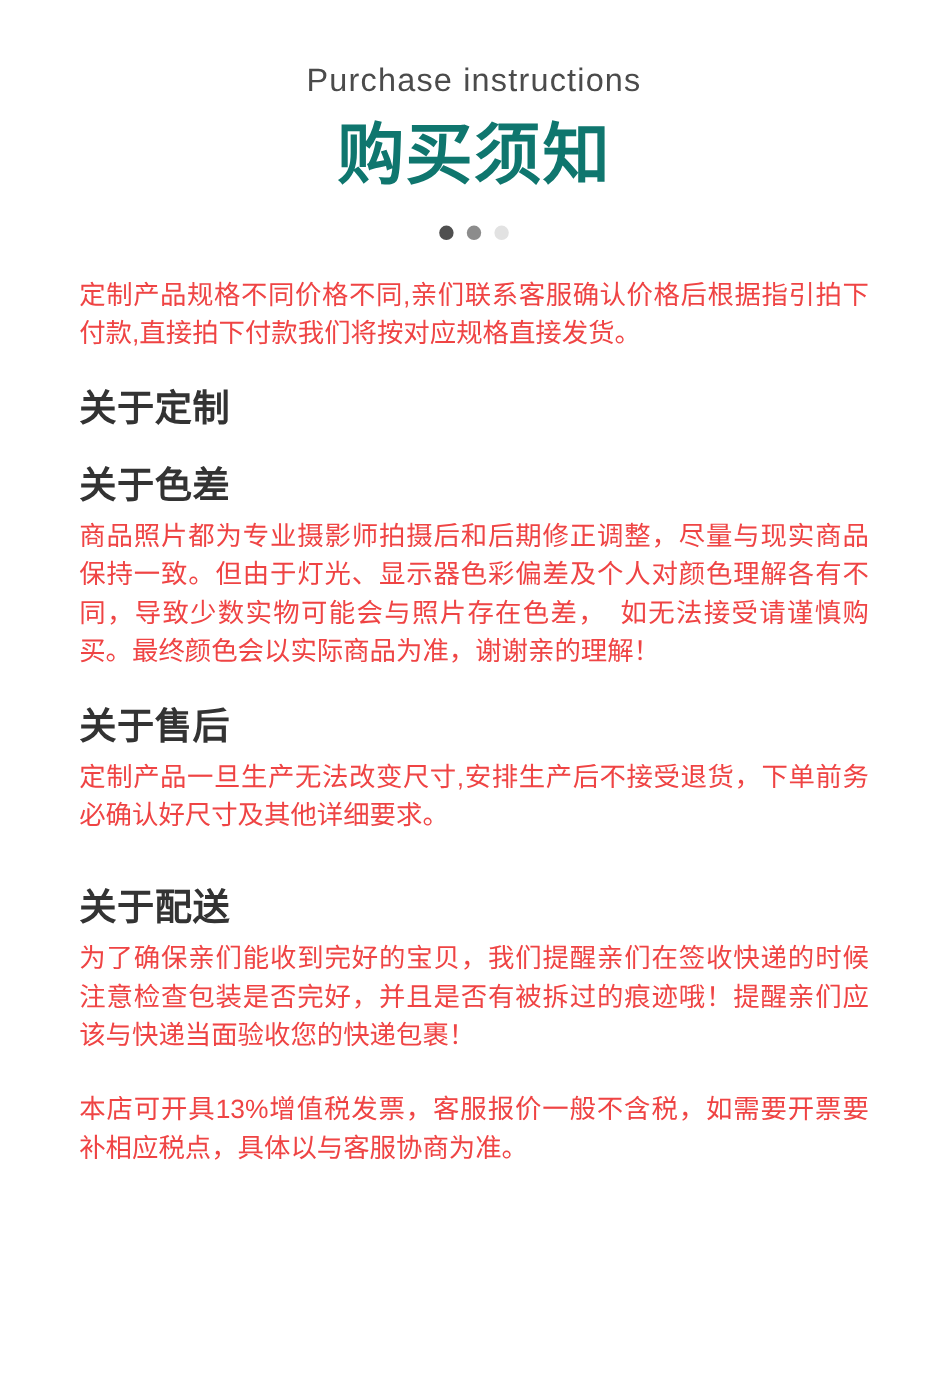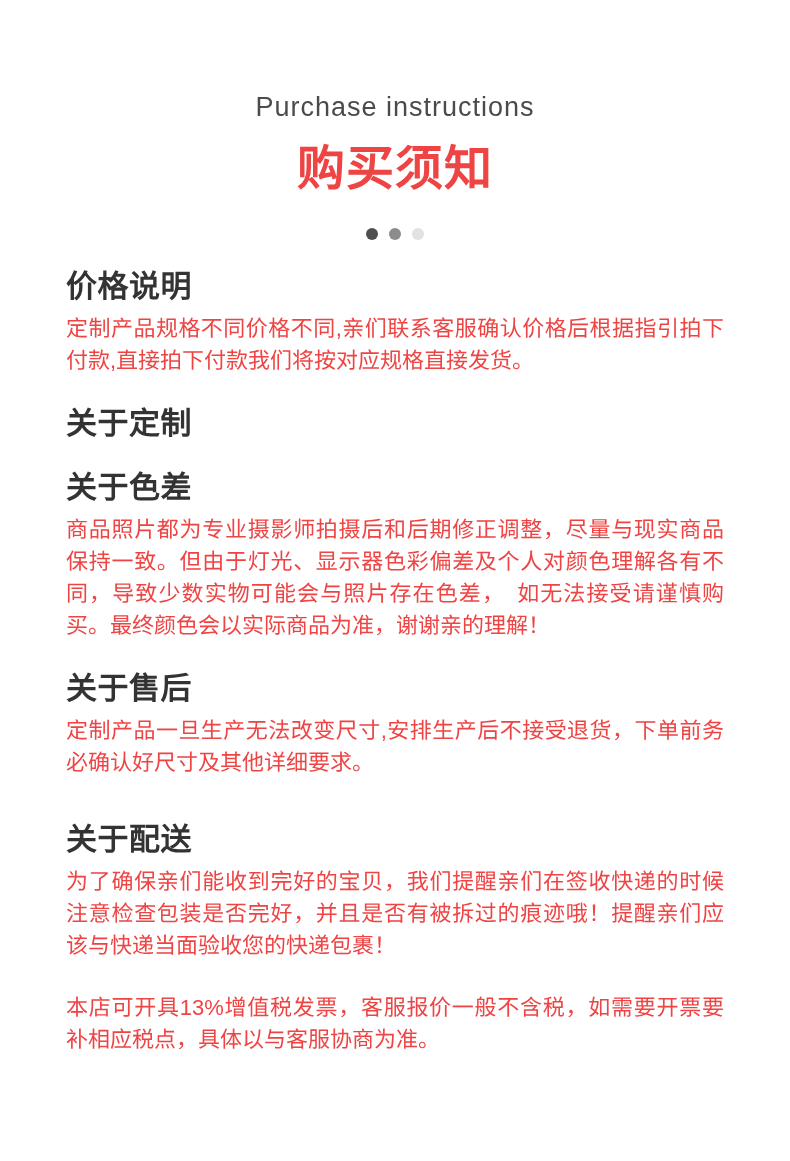--- a/index.html
+++ b/index.html
@@ -11,38 +11,38 @@
   body {
     width: 790px;
     height: 1161px;
     overflow: hidden;
     font-family: "Liberation Sans", "DejaVu Sans", sans-serif;
     color: #404040;
     -webkit-font-smoothing: antialiased;
   }
   .page {
     width: 658px;
-    margin: 16px auto;
-    padding-top: 76px;
+    margin: 0 auto;
+    padding-top: 52px;
   }
   .header {
     text-align: center;
   }
   .subtitle {
     font-size: 27px;
     font-weight: 400;
     color: #4b4b4b;
     letter-spacing: 1px;
     line-height: 30px;
   }
   .title {
     margin-top: 14px;
-    font-size: 48px;
+    font-size: 56px;
     font-weight: 800;
-    color: #ef4444;
+    color: #0f766e;
     letter-spacing: 1px;
     line-height: 66px;
   }
   .dots {
     margin-top: 26px;
     display: flex;
     justify-content: center;
     align-items: center;
     gap: 11px;
     height: 12px;
@@ -91,21 +91,20 @@
     <div class="dots">
       <span class="dot" style="background: rgb(79, 79, 79);"></span>
       <span class="dot" style="background: rgb(140, 140, 140);"></span>
       <span class="dot" style="background: rgb(226, 226, 226);"></span>
     </div>
   </div>
 
   <div class="sections">
 
     <div class="section">
-      <h2>价格说明</h2>
       <p>定制产品规格不同价格不同,亲们联系客服确认价格后根据指引拍下付款,直接拍下付款我们将按对应规格直接发货。</p>
     </div>
 
     <div class="section">
       <h2>关于定制</h2>
     </div>
 
     <div class="section">
       <h2>关于色差</h2>
       <p>商品照片都为专业摄影师拍摄后和后期修正调整，尽量与现实商品保持一致。但由于灯光、显示器色彩偏差及个人对颜色理解各有不同，导致少数实物可能会与照片存在色差，　如无法接受请谨慎购买。最终颜色会以实际商品为准，谢谢亲的理解！</p>

